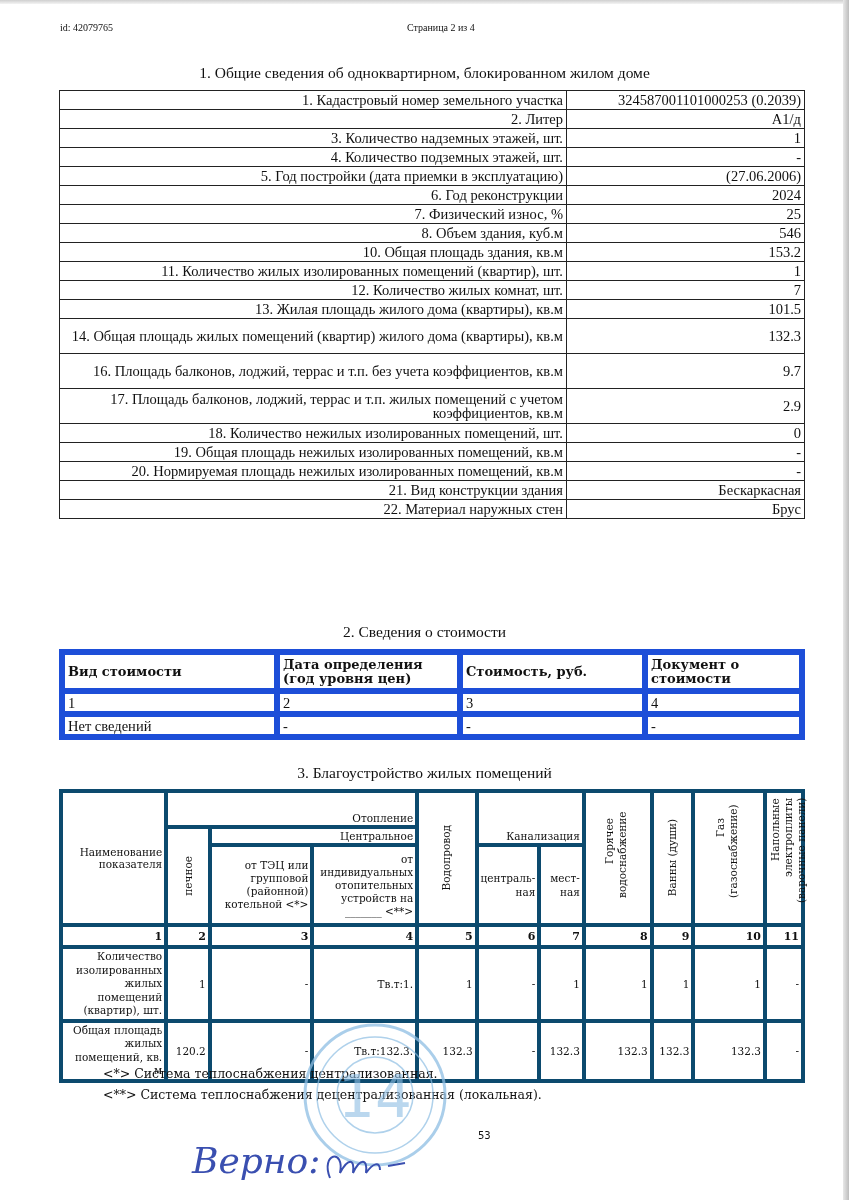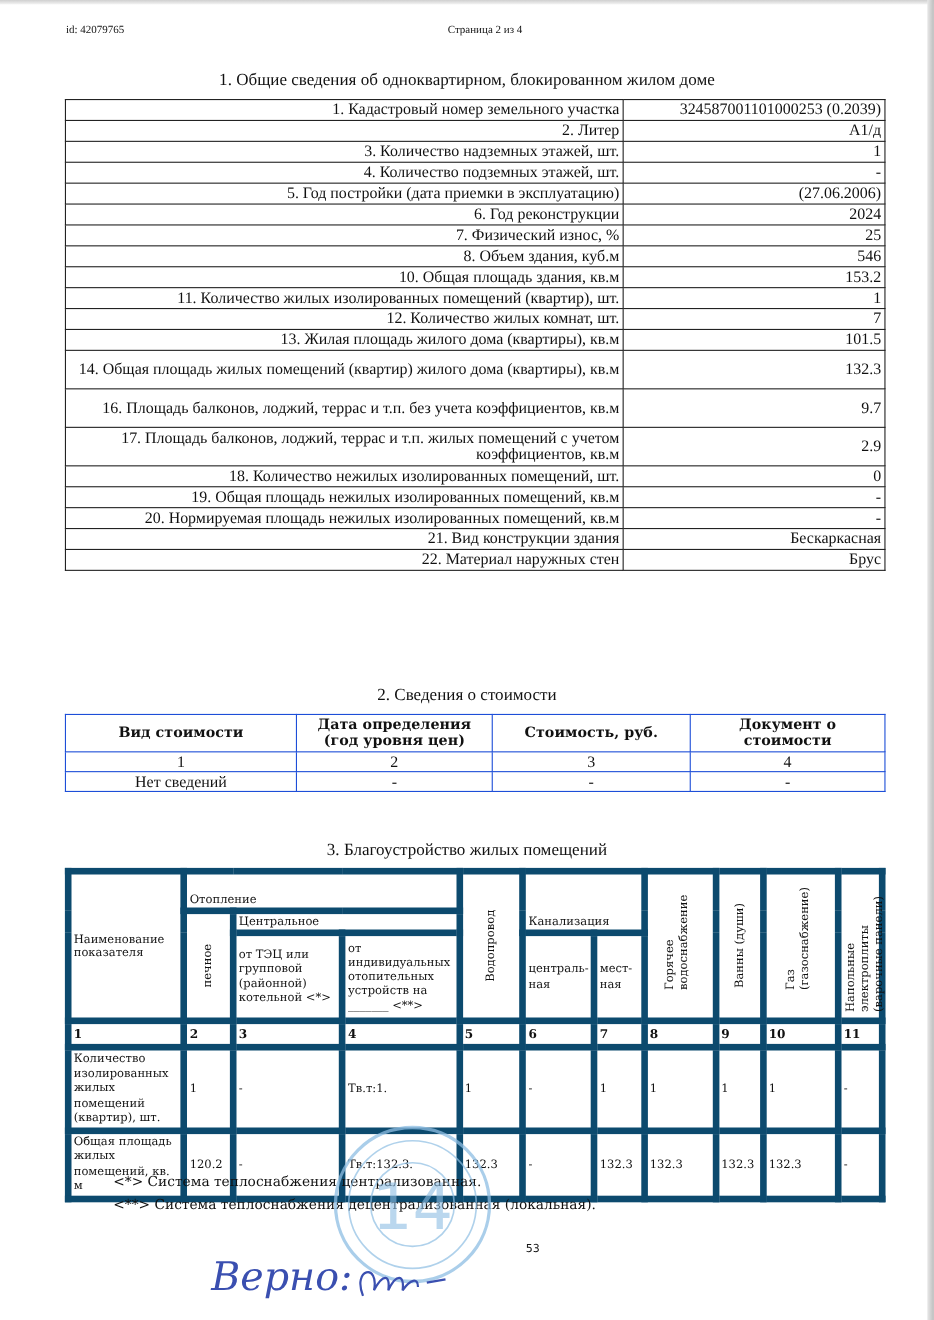--- a/index.html
+++ b/index.html
@@ -12,25 +12,25 @@
   .top-shadow { position: absolute; top: 0; left: 0; width: 849px; height: 4px; background: linear-gradient(#cfcfcf, #f4f4f4); }
   .hdr-id { position: absolute; left: 60px; top: 22px; font-size: 10px; }
   .hdr-page { position: absolute; left: 407px; top: 22px; font-size: 10px; }
   .sec-title { position: absolute; left: 0; width: 849px; text-align: center; font-size: 15.5px; }
   .t1 { position: absolute; left: 59px; top: 90px; width: 746px; border-collapse: collapse; font-size: 14.5px; }
   .t1 td { border: 1px solid #222; padding: 0 3px; line-height: 15px; height: 18px; vertical-align: middle; }
   .t1 td.lbl { width: 500px; text-align: right; }
   .t1 td.val { text-align: right; }
   .t1 tr.tall td { height: 34px; line-height: 14px; }
   .t2 { position: absolute; left: 59px; top: 649px; width: 746px; border-collapse: collapse; font-size: 14.5px; }
-  .t2 td, .t2 th { border: 1px solid #1d4ed8; text-align: center; padding: 0 3px; font-weight: normal; margin-top: 10px; }
+  .t2 td, .t2 th { border: 6px solid #1d4ed8; text-align: left; padding: 0 3px; font-weight: normal; margin-top: 10px; }
   .t2 th { height: 33px; line-height: 14px; font-weight: bold; font-family: "DejaVu Serif", serif; font-size: 13px; }
   .t2 td { height: 17px; line-height: 16px; }
   .t3 { position: absolute; left: 59px; top: 789px; width: 746px; border-collapse: collapse; font-size: 10.5px; font-family: "DejaVu Serif", serif; }
-  .t3 td, .t3 th { border: 6px solid #0c4a6e; text-align: left; font-weight: normal; padding: 1px 2px; vertical-align: middle; }
+  .t3 td, .t3 th { border: 4px solid #0c4a6e; text-align: right; font-weight: normal; padding: 1px 2px; vertical-align: middle; }
   .t3 .vert { writing-mode: vertical-rl; transform: rotate(180deg); white-space: nowrap; margin: 0 auto; line-height: 13px; }
   .t3 tr.nums td { font-weight: bold; height: 16px; font-size: 11px; }
   .t3 tr.r1 td { height: 66px; }
   .t3 tr.r2 td { height: 40px; }
   .t3 td.name { line-height: 13.5px; }
   .foot { position: absolute; left: 103px; font-size: 12.5px; font-family: "DejaVu Serif", serif; }
   .pgnum { position: absolute; left: 478px; top: 1130px; font-size: 10px; font-family: "DejaVu Sans", sans-serif; }
   .stamp { position: absolute; left: 300px; top: 1020px; width: 150px; height: 150px; pointer-events: none; }
   .sig { position: absolute; left: 190px; top: 1128px; width: 240px; height: 70px; pointer-events: none; }
 </style>

